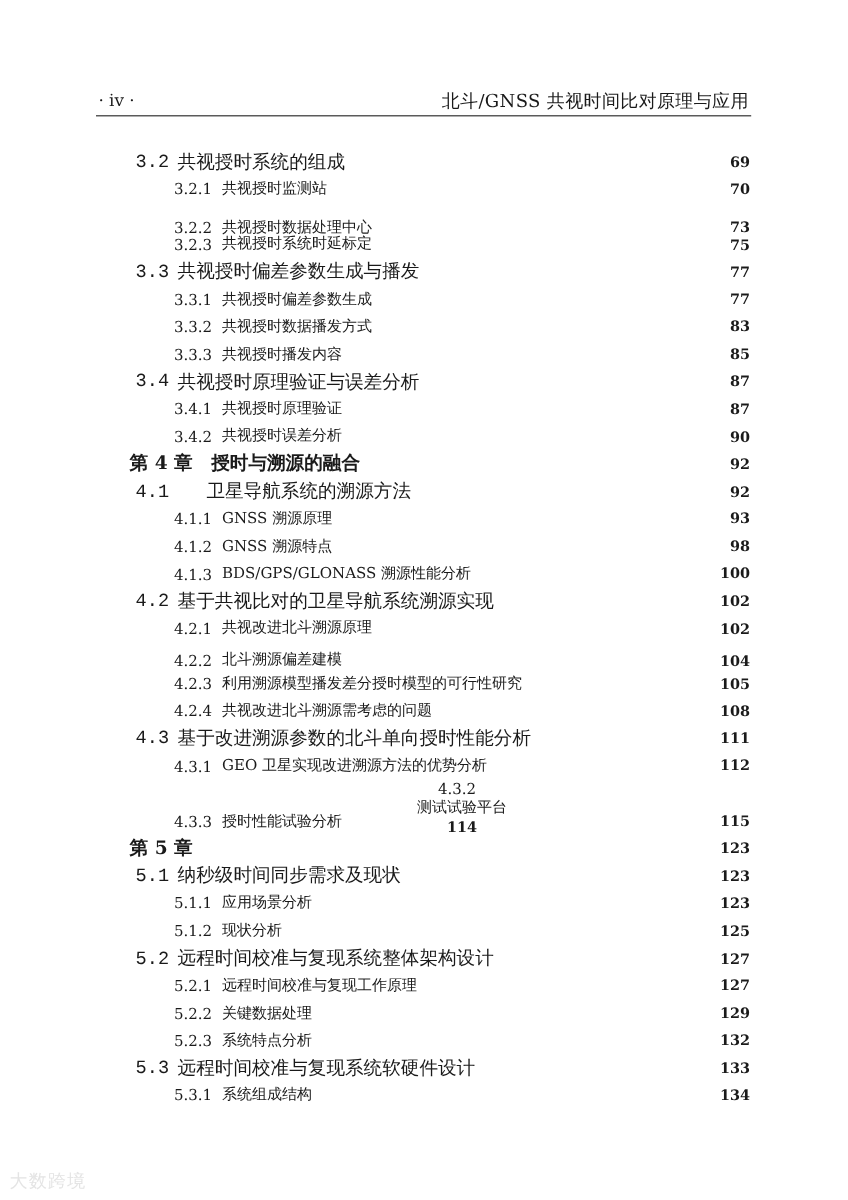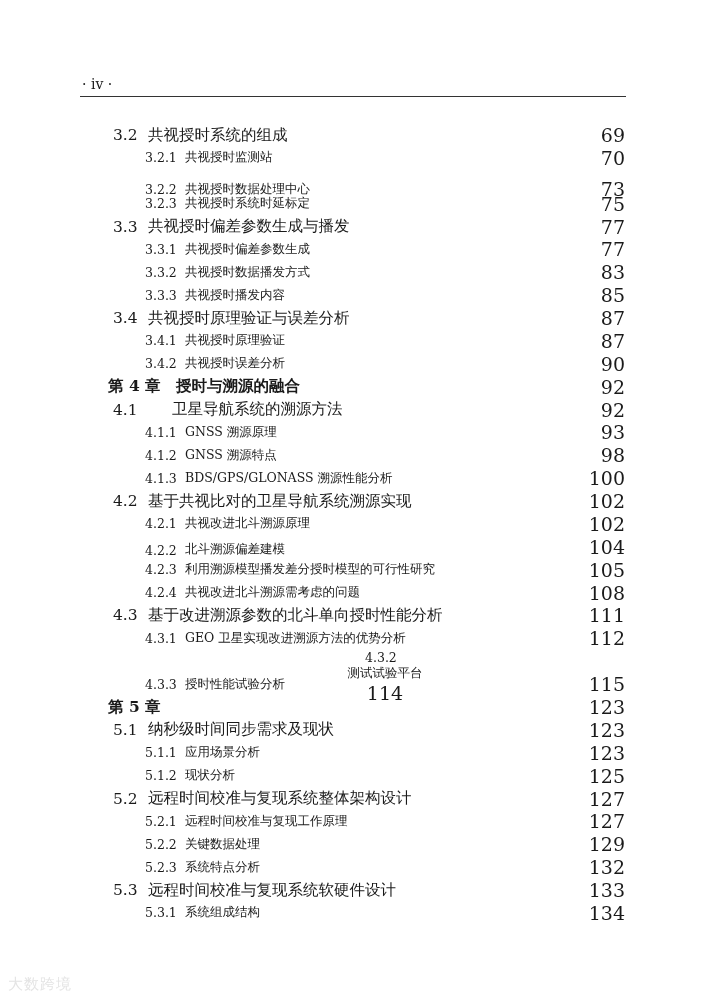--- a/index.html
+++ b/index.html
@@ -22,34 +22,35 @@
   .row .label { flex: none; }
   .row .dots {
     flex: 1 1 auto; overflow: hidden; margin: 0 2px 0 6px; height: 22px;
     background-image: radial-gradient(circle, #444 0.9px, transparent 1.2px);
     background-size: 7.2px 22px; background-position: right 13px; background-repeat: repeat-x;
   }
   .row .page { flex: none; text-align: right; }
   .lvl-chapter { left: 80px; font-weight: bold; font-size: 15.5px; }
   .lvl-chapter .num { width: 68px; margin-left: 28px; }
   .lvl-section { left: 113px; font-size: 15.5px; }
-  .lvl-section .num { width: 35px; }
+  .lvl-section .num { width: 35px; font-family: Liberation Mono, monospace; }
   .lvl-sub { left: 145px; font-size: 12.5px; }
   .lvl-sub .num { width: 40px; }
-  .lvl-sub .page, .lvl-section .page, .lvl-chapter .page { font-size: 19px; font-weight: normal; }
+  .lvl-sub .page, .lvl-section .page, .lvl-chapter .page { font-size: 12px; font-weight: bold; }
   .watermark {
     position: absolute; left: 8px; top: 975px; font-size: 15px; color: #e4e4e4;
     font-family: "DejaVu Sans", sans-serif; letter-spacing: 1px; text-align: right;
   }
 </style>
 </head>
 <body>
 
 <div class="header">
   <span class="pageno">· iv ·</span>
+  <span class="title">北斗/GNSS 共视时间比对原理与应用</span>
 </div>
 
 <div class="toc" id="toc">
     <div class="row lvl-section" style="top: 0px;">
       <span class="num">3.2</span>
       <span class="label">共视授时系统的组成</span>
       <span class="dots"></span>
       <span class="page">69</span>
     </div>
     <div class="row lvl-sub" style="top: 22.88px;">

